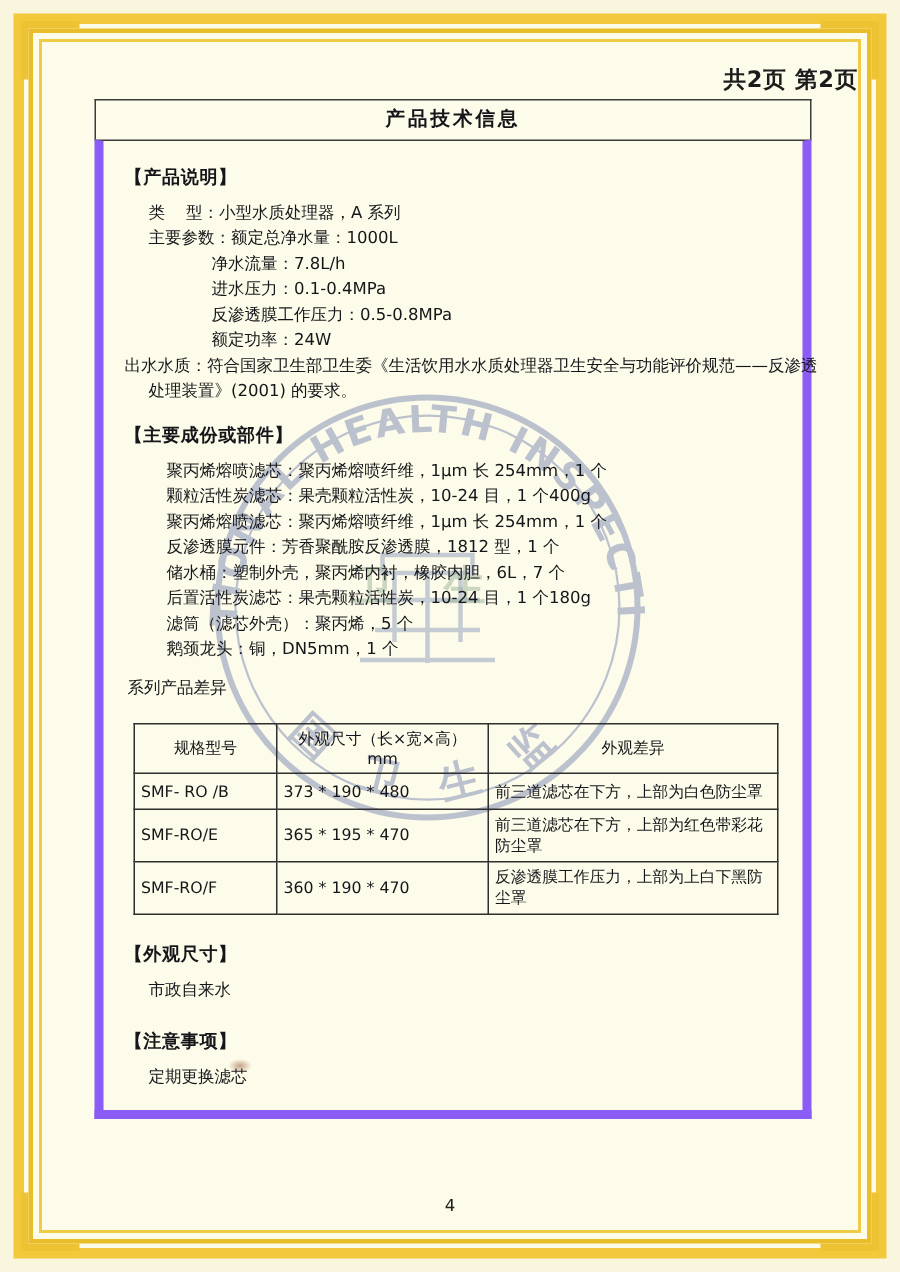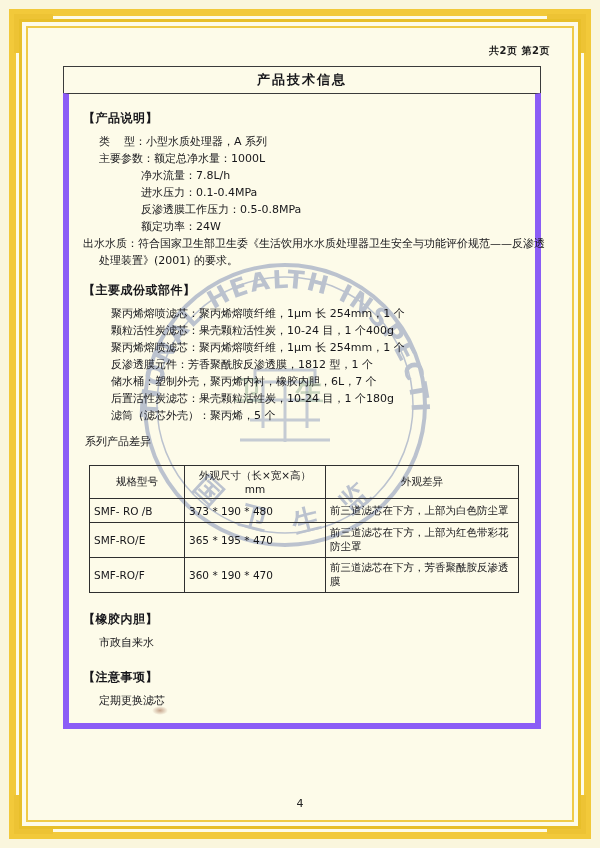--- a/index.html
+++ b/index.html
@@ -66,23 +66,23 @@
     font-size: 28px;
     letter-spacing: 12px;
     color: #14532d;
     opacity: .55;
     font-weight: bold;
   }
 
   
   .page-head {
     position: absolute;
-    right: 50px;
+    right: 28px;
     top: 44px;
-    font-size: 10px;
+    font-size: 15px;
     font-weight: bold;
     color: #1c1c1c;
     letter-spacing: .5px;
   }
 
   .content {
     position: absolute;
     left: 63px;
     top: 66px;
     width: 478px;
@@ -232,20 +232,21 @@
       <div class="spacer-sm"></div>
 
       <div class="sec-head">【主要成份或部件】</div>
       <div class="line indent3">聚丙烯熔喷滤芯：聚丙烯熔喷纤维，1μm 长 254mm，1 个</div>
       <div class="line indent3">颗粒活性炭滤芯：果壳颗粒活性炭，10-24 目，1 个400g</div>
       <div class="line indent3">聚丙烯熔喷滤芯：聚丙烯熔喷纤维，1μm 长 254mm，1 个</div>
       <div class="line indent3">反渗透膜元件：芳香聚酰胺反渗透膜，1812 型，1 个</div>
       <div class="line indent3">储水桶：塑制外壳，聚丙烯内衬，橡胶内胆，6L，7 个</div>
       <div class="line indent3">后置活性炭滤芯：果壳颗粒活性炭，10-24 目，1 个180g</div>
       <div class="line indent3">滤筒（滤芯外壳）：聚丙烯，5 个</div>
+      <div class="line indent3">鹅颈龙头：铜，DN5mm，1 个</div>
 
       <div class="diff-label">系列产品差异</div>
 
       <table class="spec">
         <thead>
           <tr>
             <th class="c0">规格型号</th>
             <th class="c1">外观尺寸（长×宽×高）mm</th>
             <th class="c2">外观差异</th>
           </tr>
@@ -257,28 +258,28 @@
             <td class="c2">前三道滤芯在下方，上部为白色防尘罩</td>
           </tr>
           <tr>
             <td class="c0">SMF-RO/E</td>
             <td class="c1">365 * 195 * 470</td>
             <td class="c2">前三道滤芯在下方，上部为红色带彩花防尘罩</td>
           </tr>
           <tr>
             <td class="c0">SMF-RO/F</td>
             <td class="c1">360 * 190 * 470</td>
-            <td class="c2">前三道滤芯在下方，芳香聚酰胺反渗透膜</td>
+            <td class="c2">反渗透膜工作压力，上部为上白下黑防尘罩</td>
           </tr>
         </tbody>
       </table>
 
       <div class="spacer-md"></div>
 
-      <div class="sec-head">【橡胶内胆】</div>
+      <div class="sec-head">【外观尺寸】</div>
       <div class="line indent1">市政自来水</div>
 
       <div class="spacer-md"></div>
 
       <div class="sec-head">【注意事项】</div>
       <div class="line indent1">定期更换滤芯</div>
 
     </div>
   </div>
 

